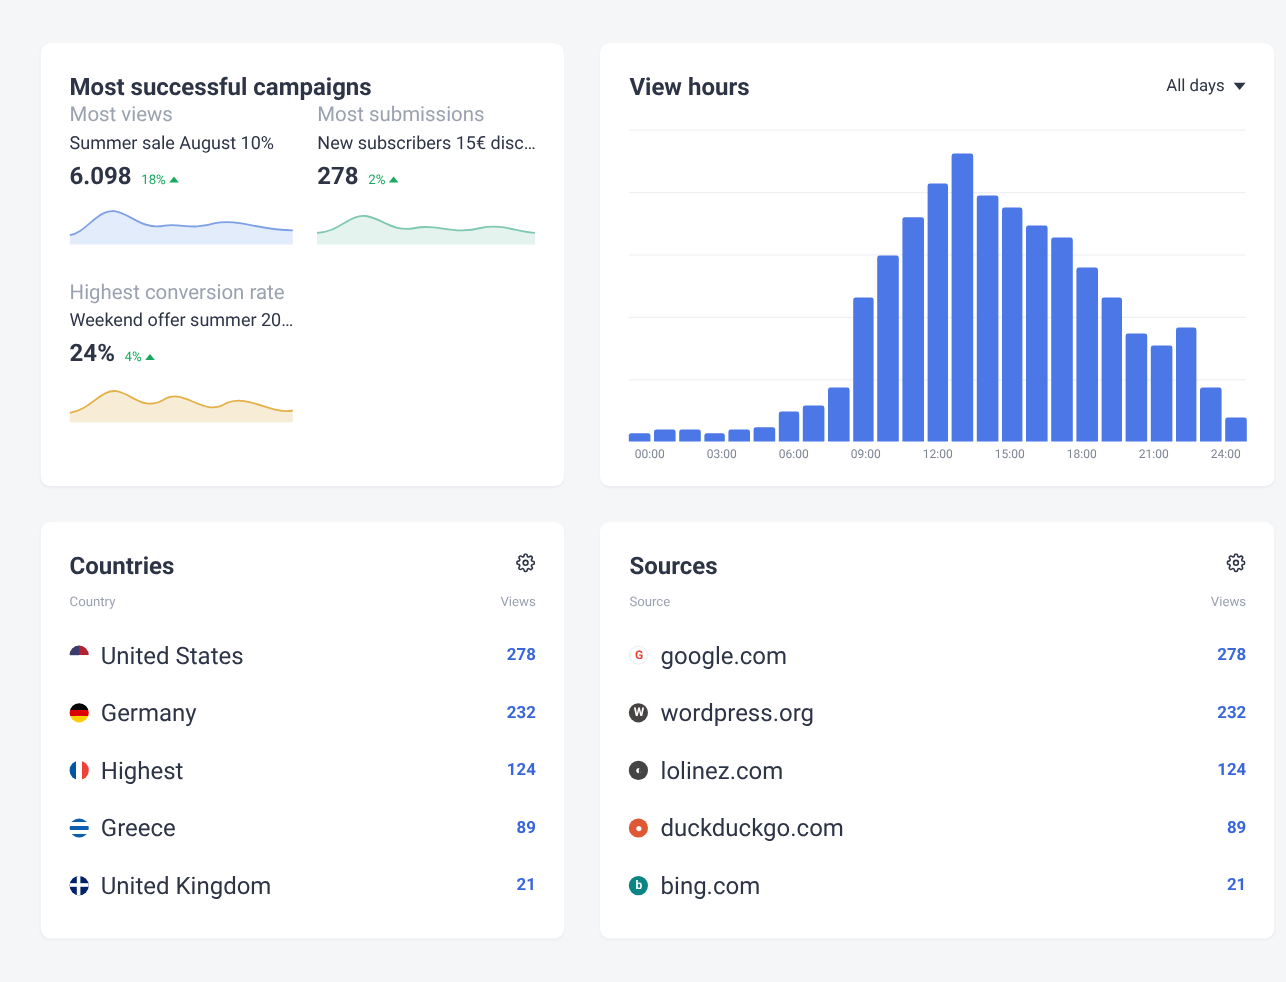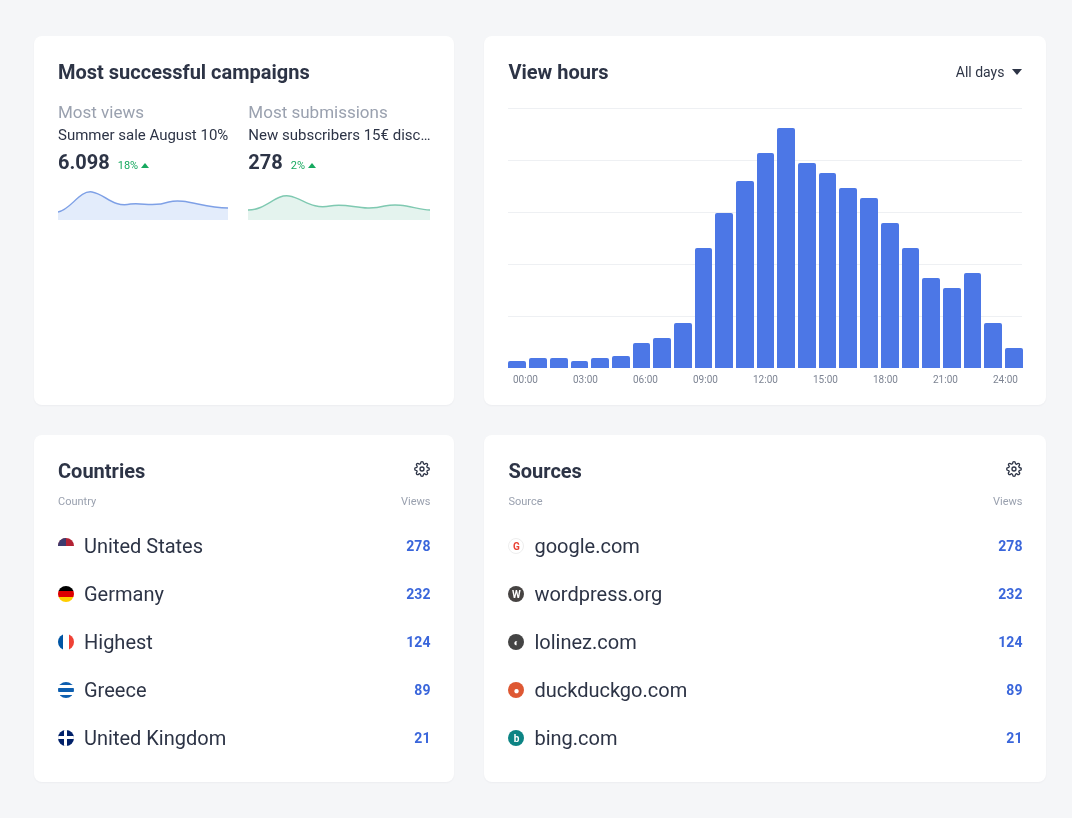--- a/index.html
+++ b/index.html
@@ -18,21 +18,21 @@
   .card {
     background: #fff;
     border-radius: 8px;
     padding: 24px 24px 20px;
     box-shadow: 0 1px 2px rgba(20,20,40,0.04);
   }
   .card-title {
     font-size: 20px;
     font-weight: 700;
     color: #2d3446;
-    margin-bottom: 18px;
+    margin-bottom: 2px;
   }
 
   
   .camp-grid {
     display: grid;
     grid-template-columns: 1fr 1fr;
     gap: 26px 20px;
   }
   .camp-item {}
   .camp-label {
@@ -220,20 +220,31 @@
         <div class="camp-item">
     <div class="camp-label">Most submissions</div>
     <div class="camp-name">New subscribers 15€ disc…</div>
     <div class="camp-value">
       <span class="camp-num">278</span>
       <span class="camp-delta">2%<span class="tri"></span></span>
     </div>
     <svg class="spark" viewBox="0 0 200 40" preserveAspectRatio="none">
       <path d="M0,30 C20,30 30,14 45,16 C60,18 70,30 90,26 C110,22 125,32 150,26 C170,22 185,30 200,30 L200,40 L0,40 Z" fill="#e4f3ee" stroke="none"></path>
       <path d="M0,30 C20,30 30,14 45,16 C60,18 70,30 90,26 C110,22 125,32 150,26 C170,22 185,30 200,30" fill="none" stroke="#7fc9b1" stroke-width="1.5"></path>
+    </svg></div>
+        <div class="camp-item">
+    <div class="camp-label">Highest conversion rate</div>
+    <div class="camp-name">Weekend offer summer 20…</div>
+    <div class="camp-value">
+      <span class="camp-num">24%</span>
+      <span class="camp-delta">4%<span class="tri"></span></span>
+    </div>
+    <svg class="spark" viewBox="0 0 200 40" preserveAspectRatio="none">
+      <path d="M0,32 C18,30 28,12 42,14 C56,16 66,32 86,20 C104,12 120,36 140,24 C160,16 180,34 200,30 L200,40 L0,40 Z" fill="#f7ecd5" stroke="none"></path>
+      <path d="M0,32 C18,30 28,12 42,14 C56,16 66,32 86,20 C104,12 120,36 140,24 C160,16 180,34 200,30" fill="none" stroke="#e4b04a" stroke-width="1.5"></path>
     </svg></div>
       </div>
   </div>
 
   <div class="card">
     <div class="vh-header">
       <div class="card-title" style="margin-bottom:0">View hours</div>
       <div class="vh-select">
         <span>All days</span>
         <span class="chev"></span>

